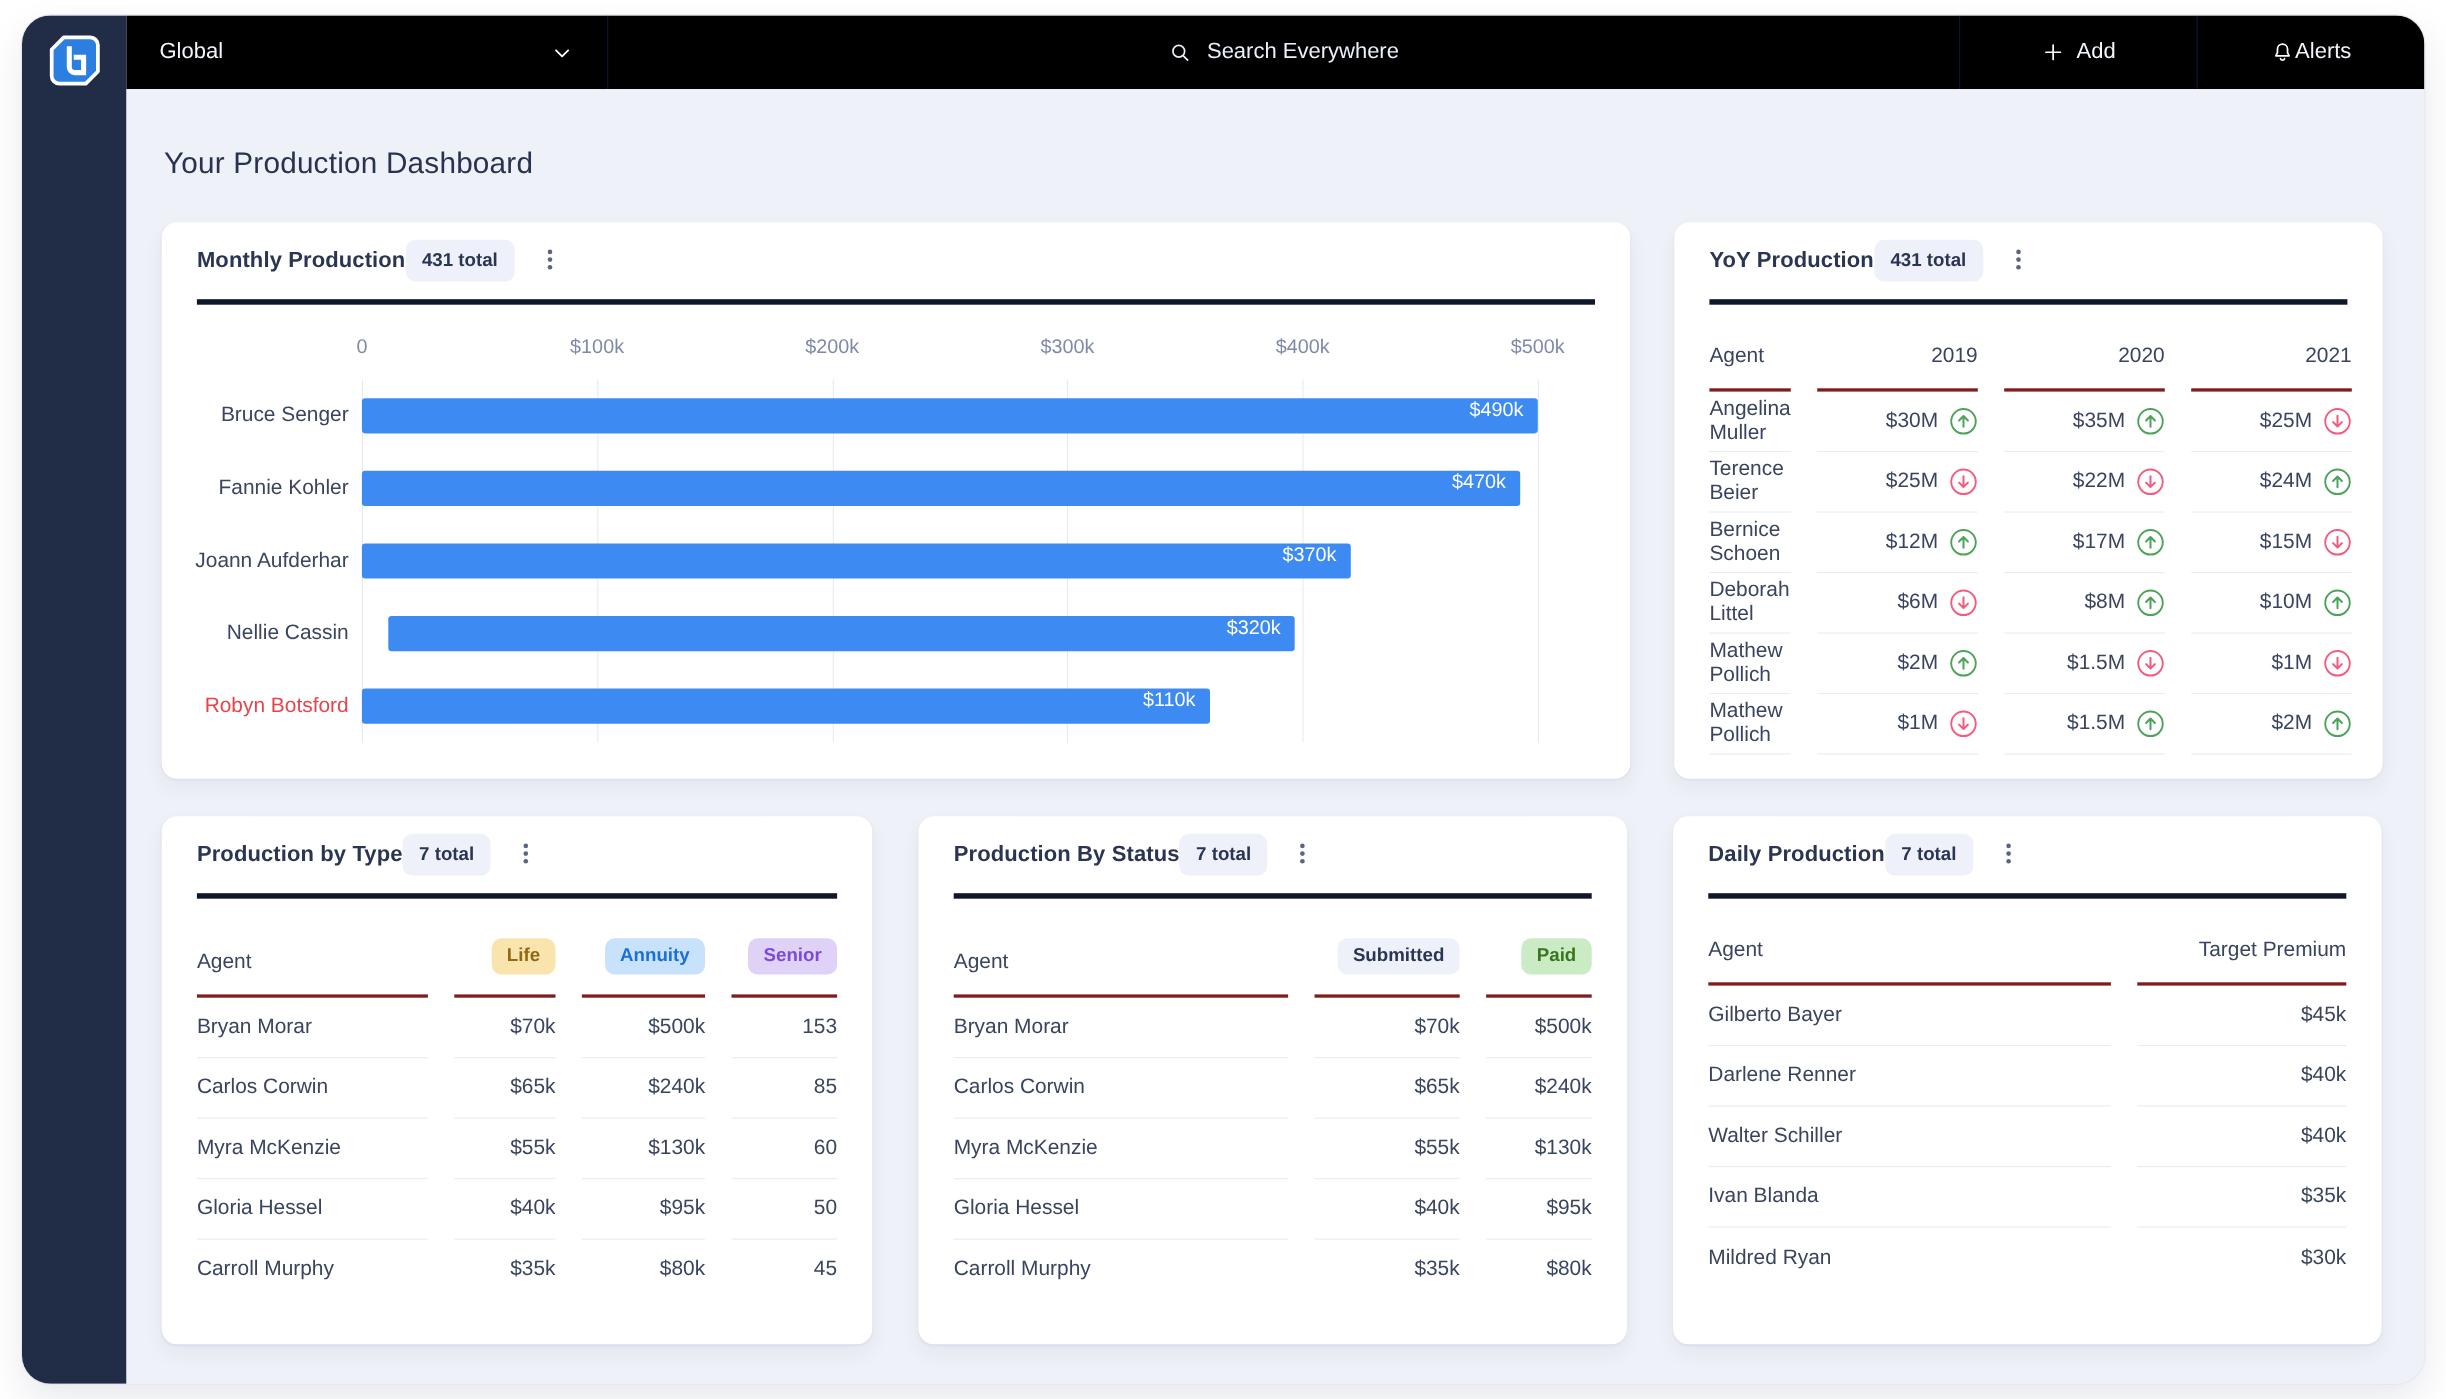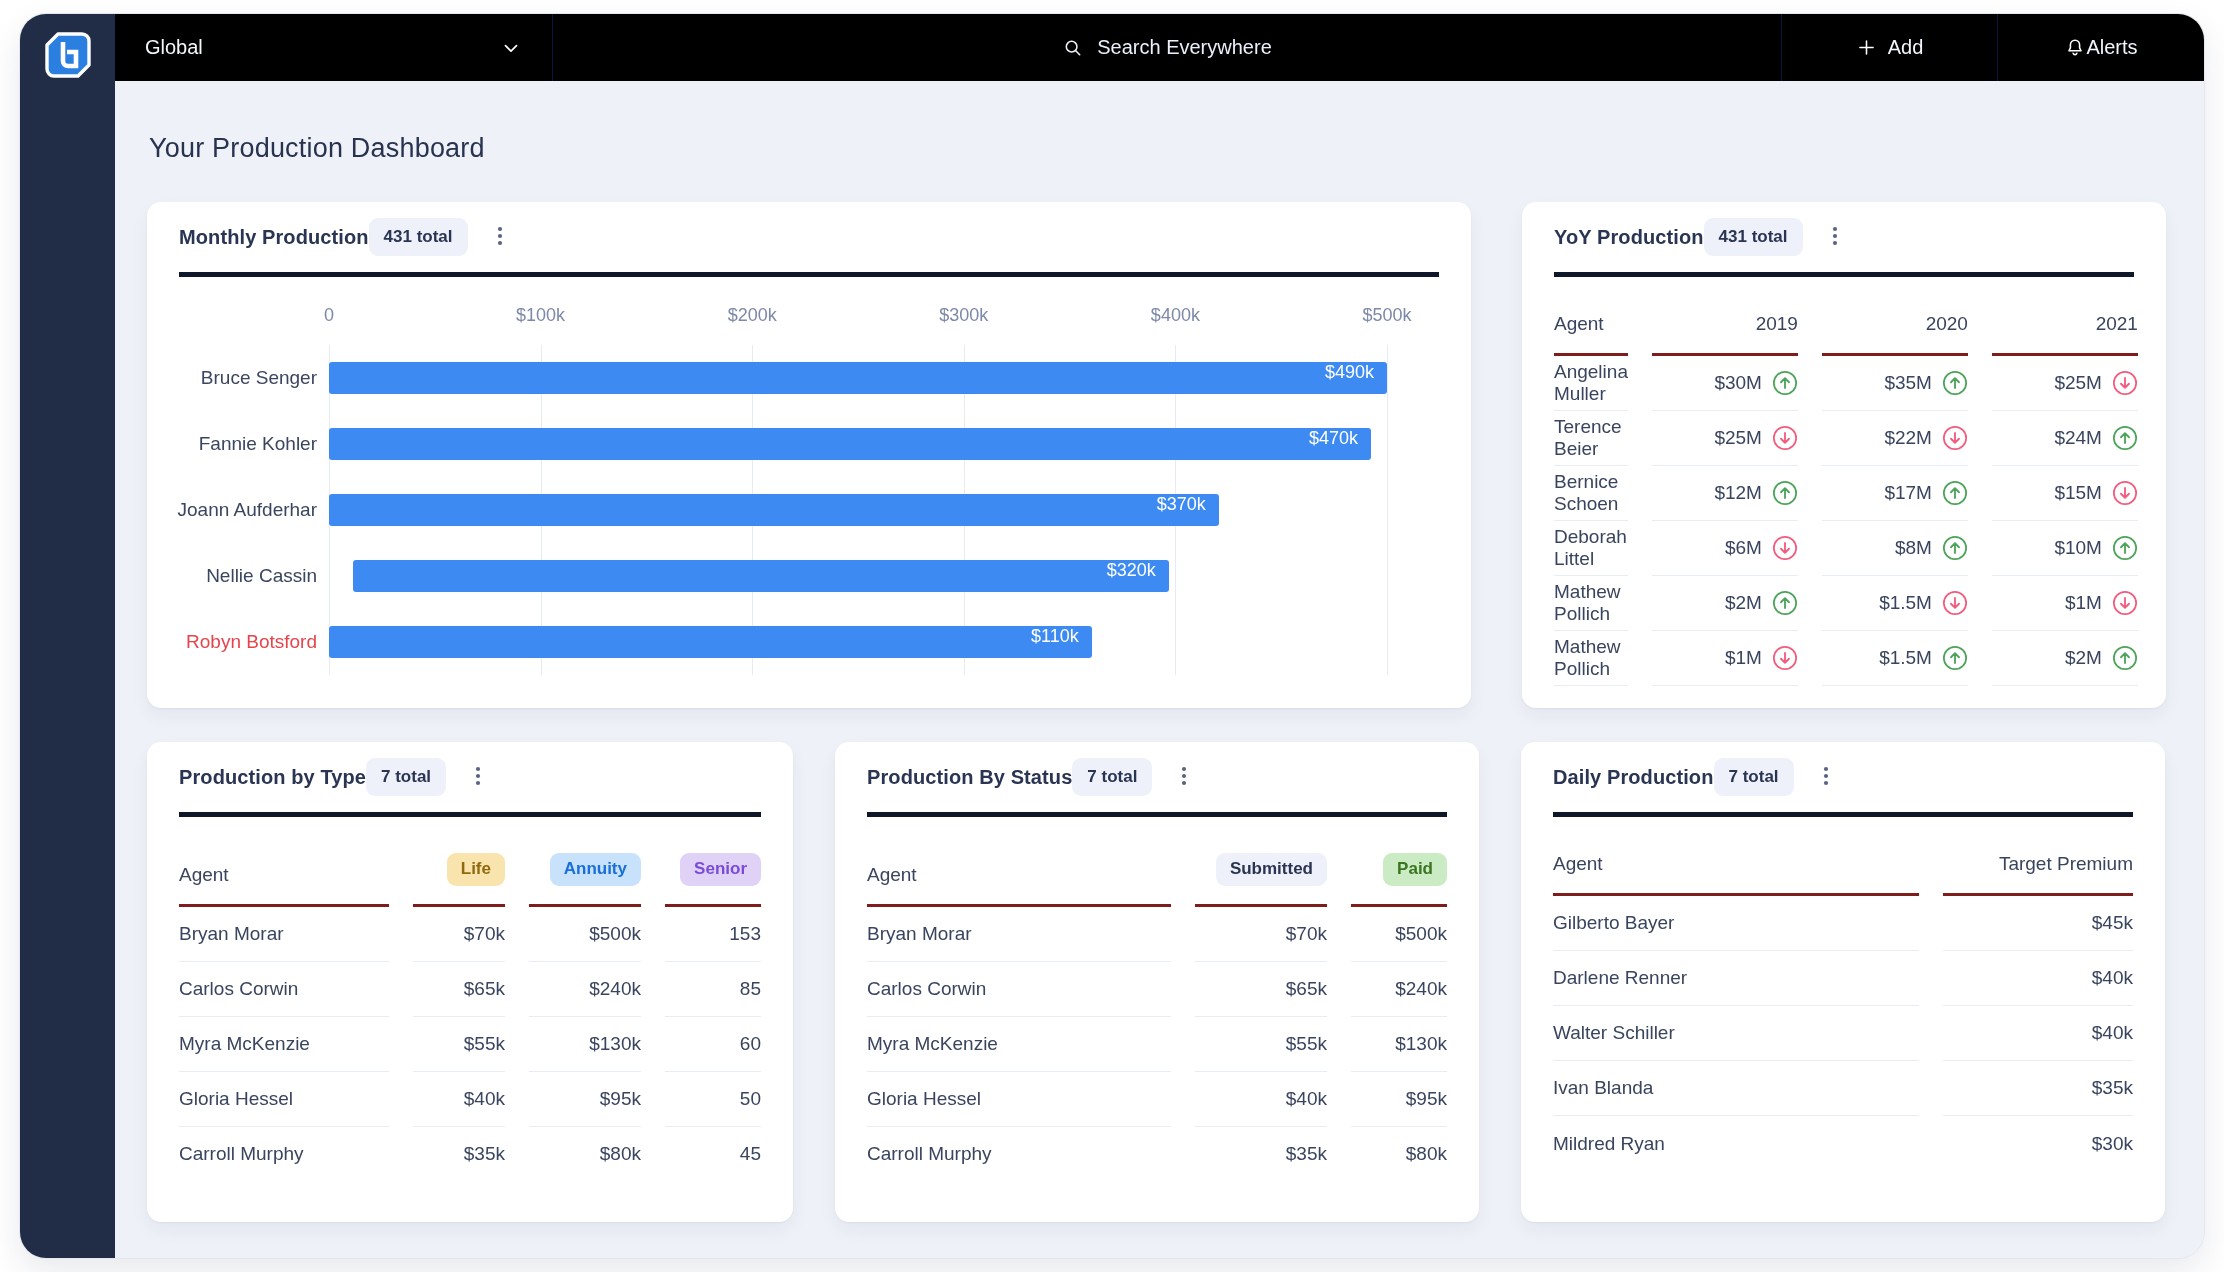--- a/index.html
+++ b/index.html
@@ -31,21 +31,21 @@
   
   .main { flex: 1; background: #EFF1F8; padding: 28px 38px 0 32px; overflow: hidden; }
   h1 { font-size: 27px; font-weight: 400; color: #28334F; letter-spacing: .2px; margin: 24px 0 38px 2px; }
 
   .row1 { display: flex; gap: 40px; margin-bottom: 34px; }
   .row2 { display: flex; gap: 42px; }
 
   .card { background: #fff; border-radius: 14px; padding: 0 32px;
           box-shadow: 0 1px 2px rgba(24,39,75,.05), 0 8px 18px rgba(24,39,75,.05); }
   .card-monthly { width: 1339px; height: 506px; }
-  .card-yoy     { width: 644px;  height: 506px; margin-left: 11px; }
+  .card-yoy     { width: 644px;  height: 506px; }
   .card-type    { width: 646px;  height: 480px; }
   .card-status  { width: 644px;  height: 480px; }
   .card-daily   { width: 644px;  height: 480px; }
 
   .card-head { height: 75px; display: flex; align-items: center; border-bottom: 5px solid #0f172a; }
   .card-title { font-size: 20px; font-weight: 700; color: #2A3553; letter-spacing: .1px; }
   .head-right { display: flex; align-items: center; }
   .total-badge { background: #EEF1F9; color: #2A3553; font-size: 17px; font-weight: 700; padding: 9px 15px; border-radius: 9px; }
   .kebab { background: none; border: none; margin-left: 20px; cursor: pointer; padding: 4px 2px; }
 

